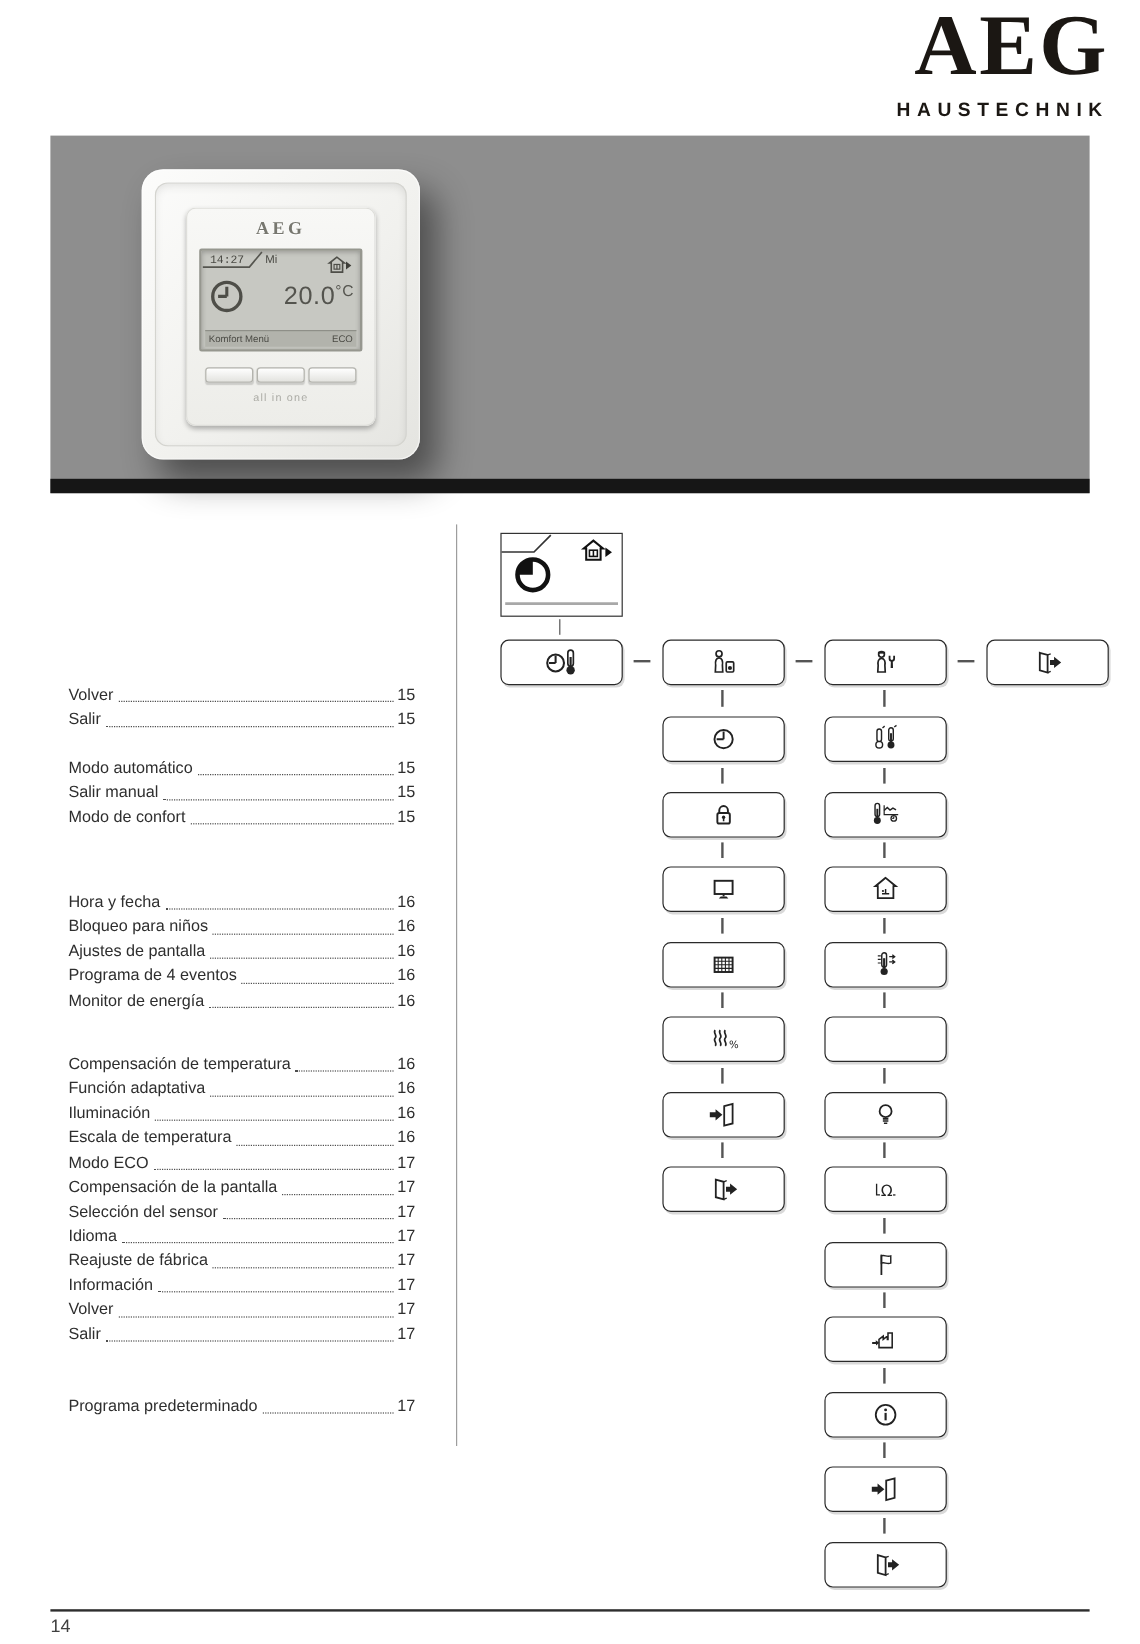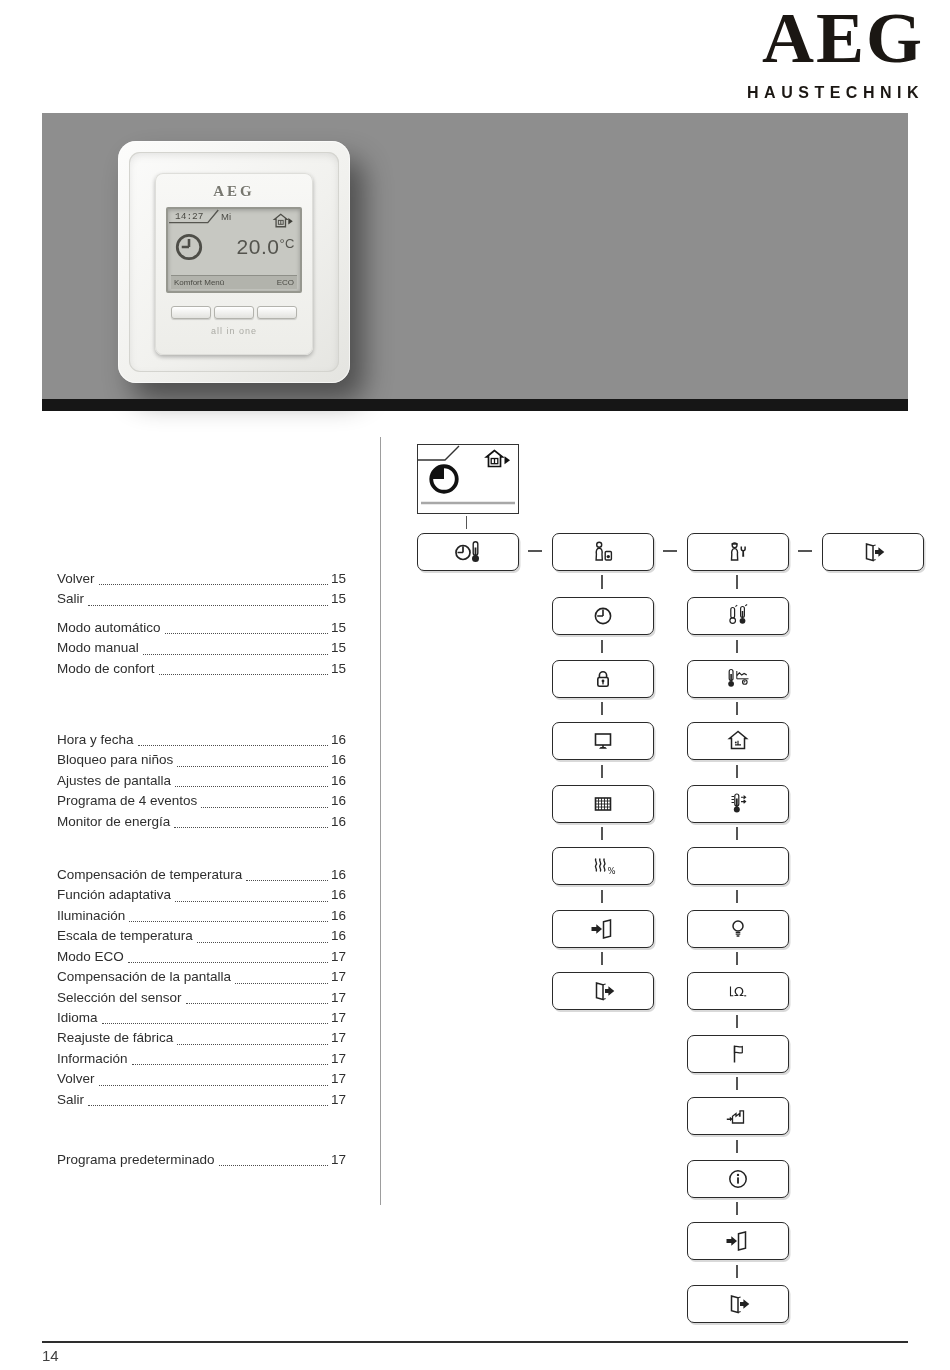--- a/index.html
+++ b/index.html
@@ -142,28 +142,28 @@
           <span class="toc-label">Volver</span>
           <span class="toc-leader"></span>
           <span class="toc-page">15</span>
         </div>
         <div class="toc-row">
           <span class="toc-label">Salir</span>
           <span class="toc-leader"></span>
           <span class="toc-page">15</span>
         </div>
       </div>
-      <div class="toc-group" style="margin-top: 8px;">
+      <div class="toc-group" style="margin-top: 20px;">
         <div class="toc-row">
           <span class="toc-label">Modo automático</span>
           <span class="toc-leader"></span>
           <span class="toc-page">15</span>
         </div>
         <div class="toc-row">
-          <span class="toc-label">Modo manual</span>
+          <span class="toc-label">Salir manual</span>
           <span class="toc-leader"></span>
           <span class="toc-page">15</span>
         </div>
         <div class="toc-row">
           <span class="toc-label">Modo de confort</span>
           <span class="toc-leader"></span>
           <span class="toc-page">15</span>
         </div>
       </div>
       <div class="toc-group" style="margin-top: 51px;">

